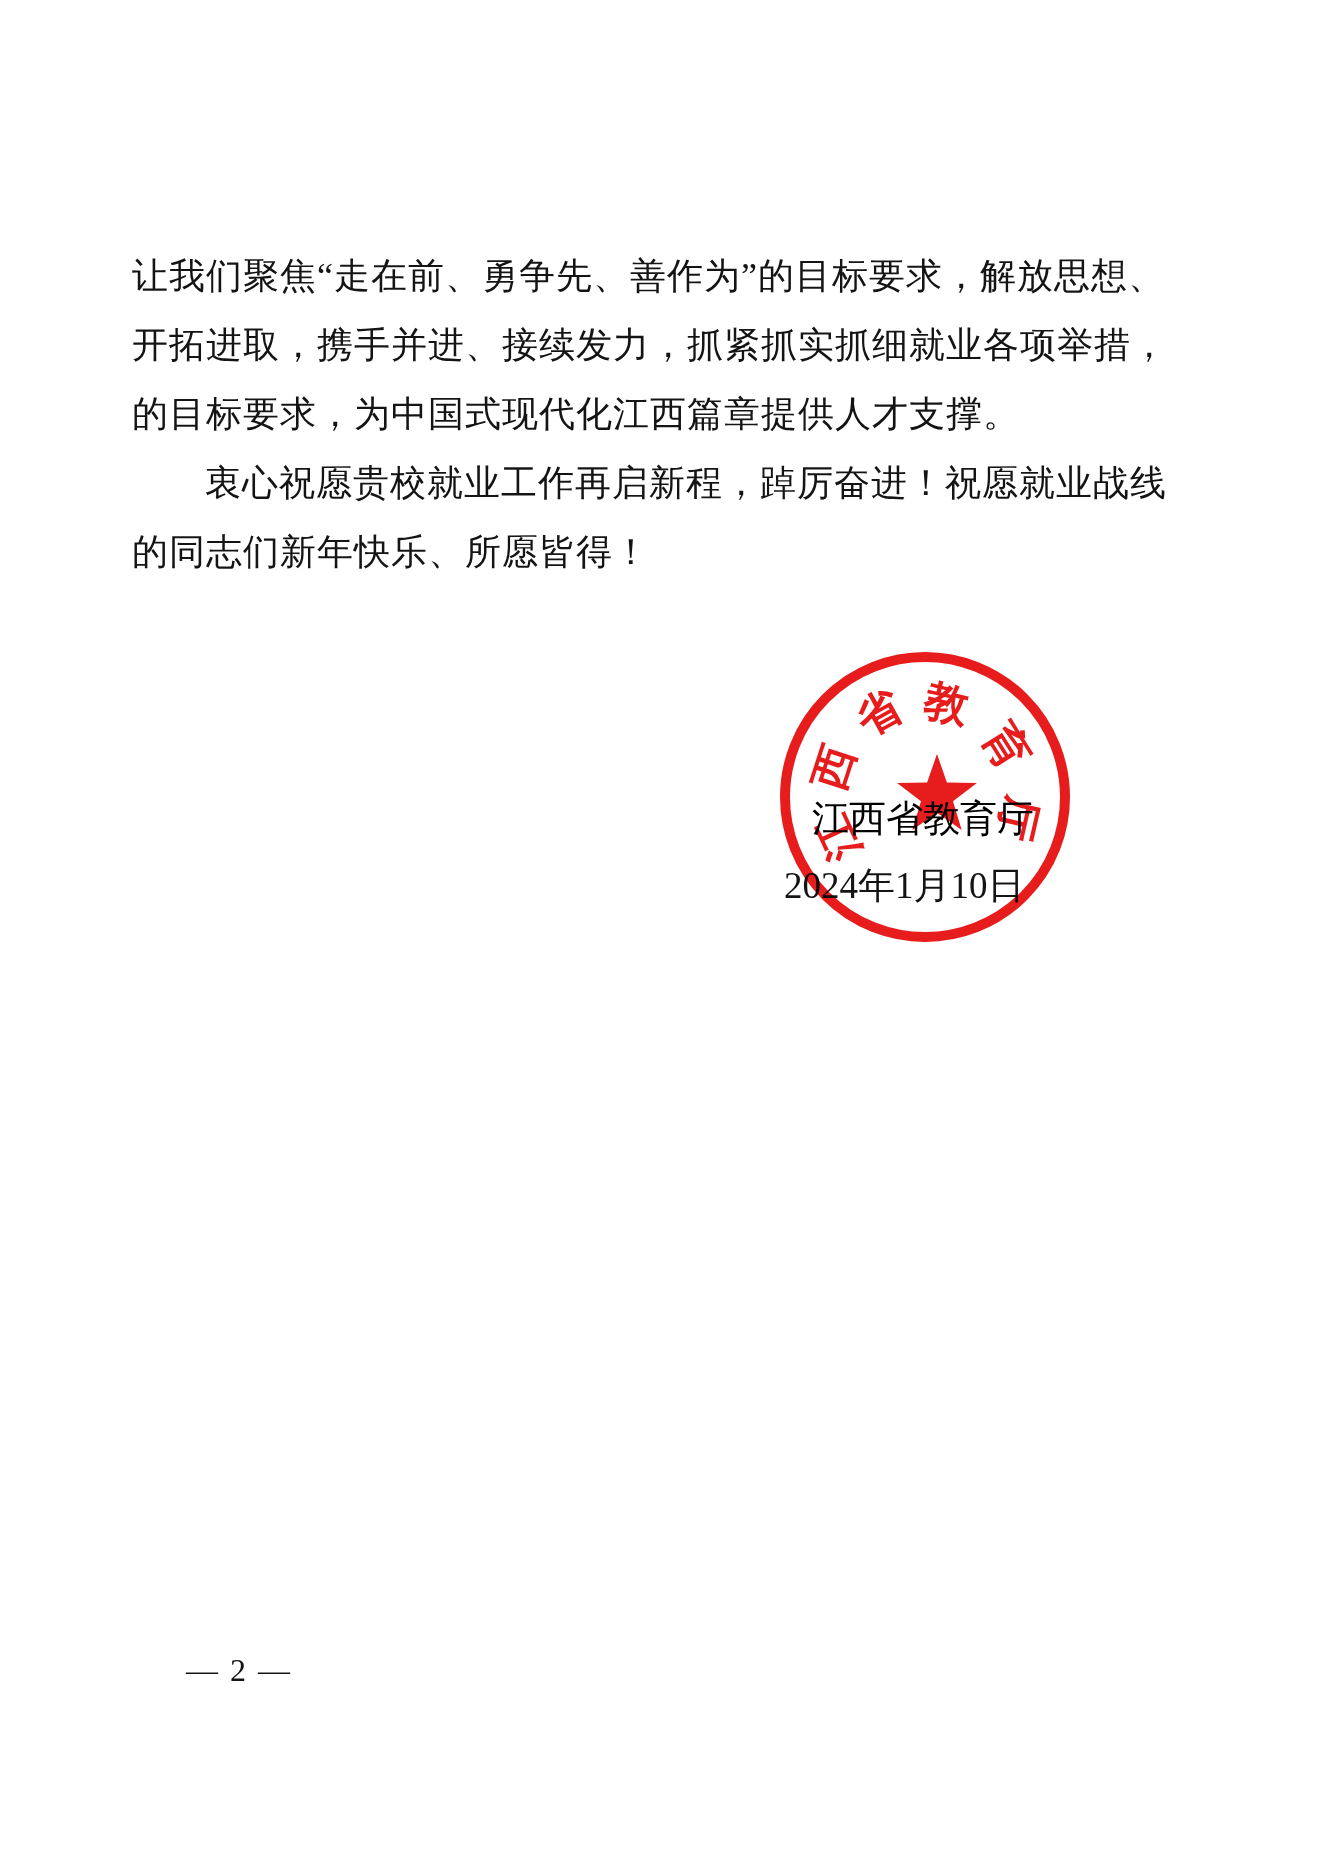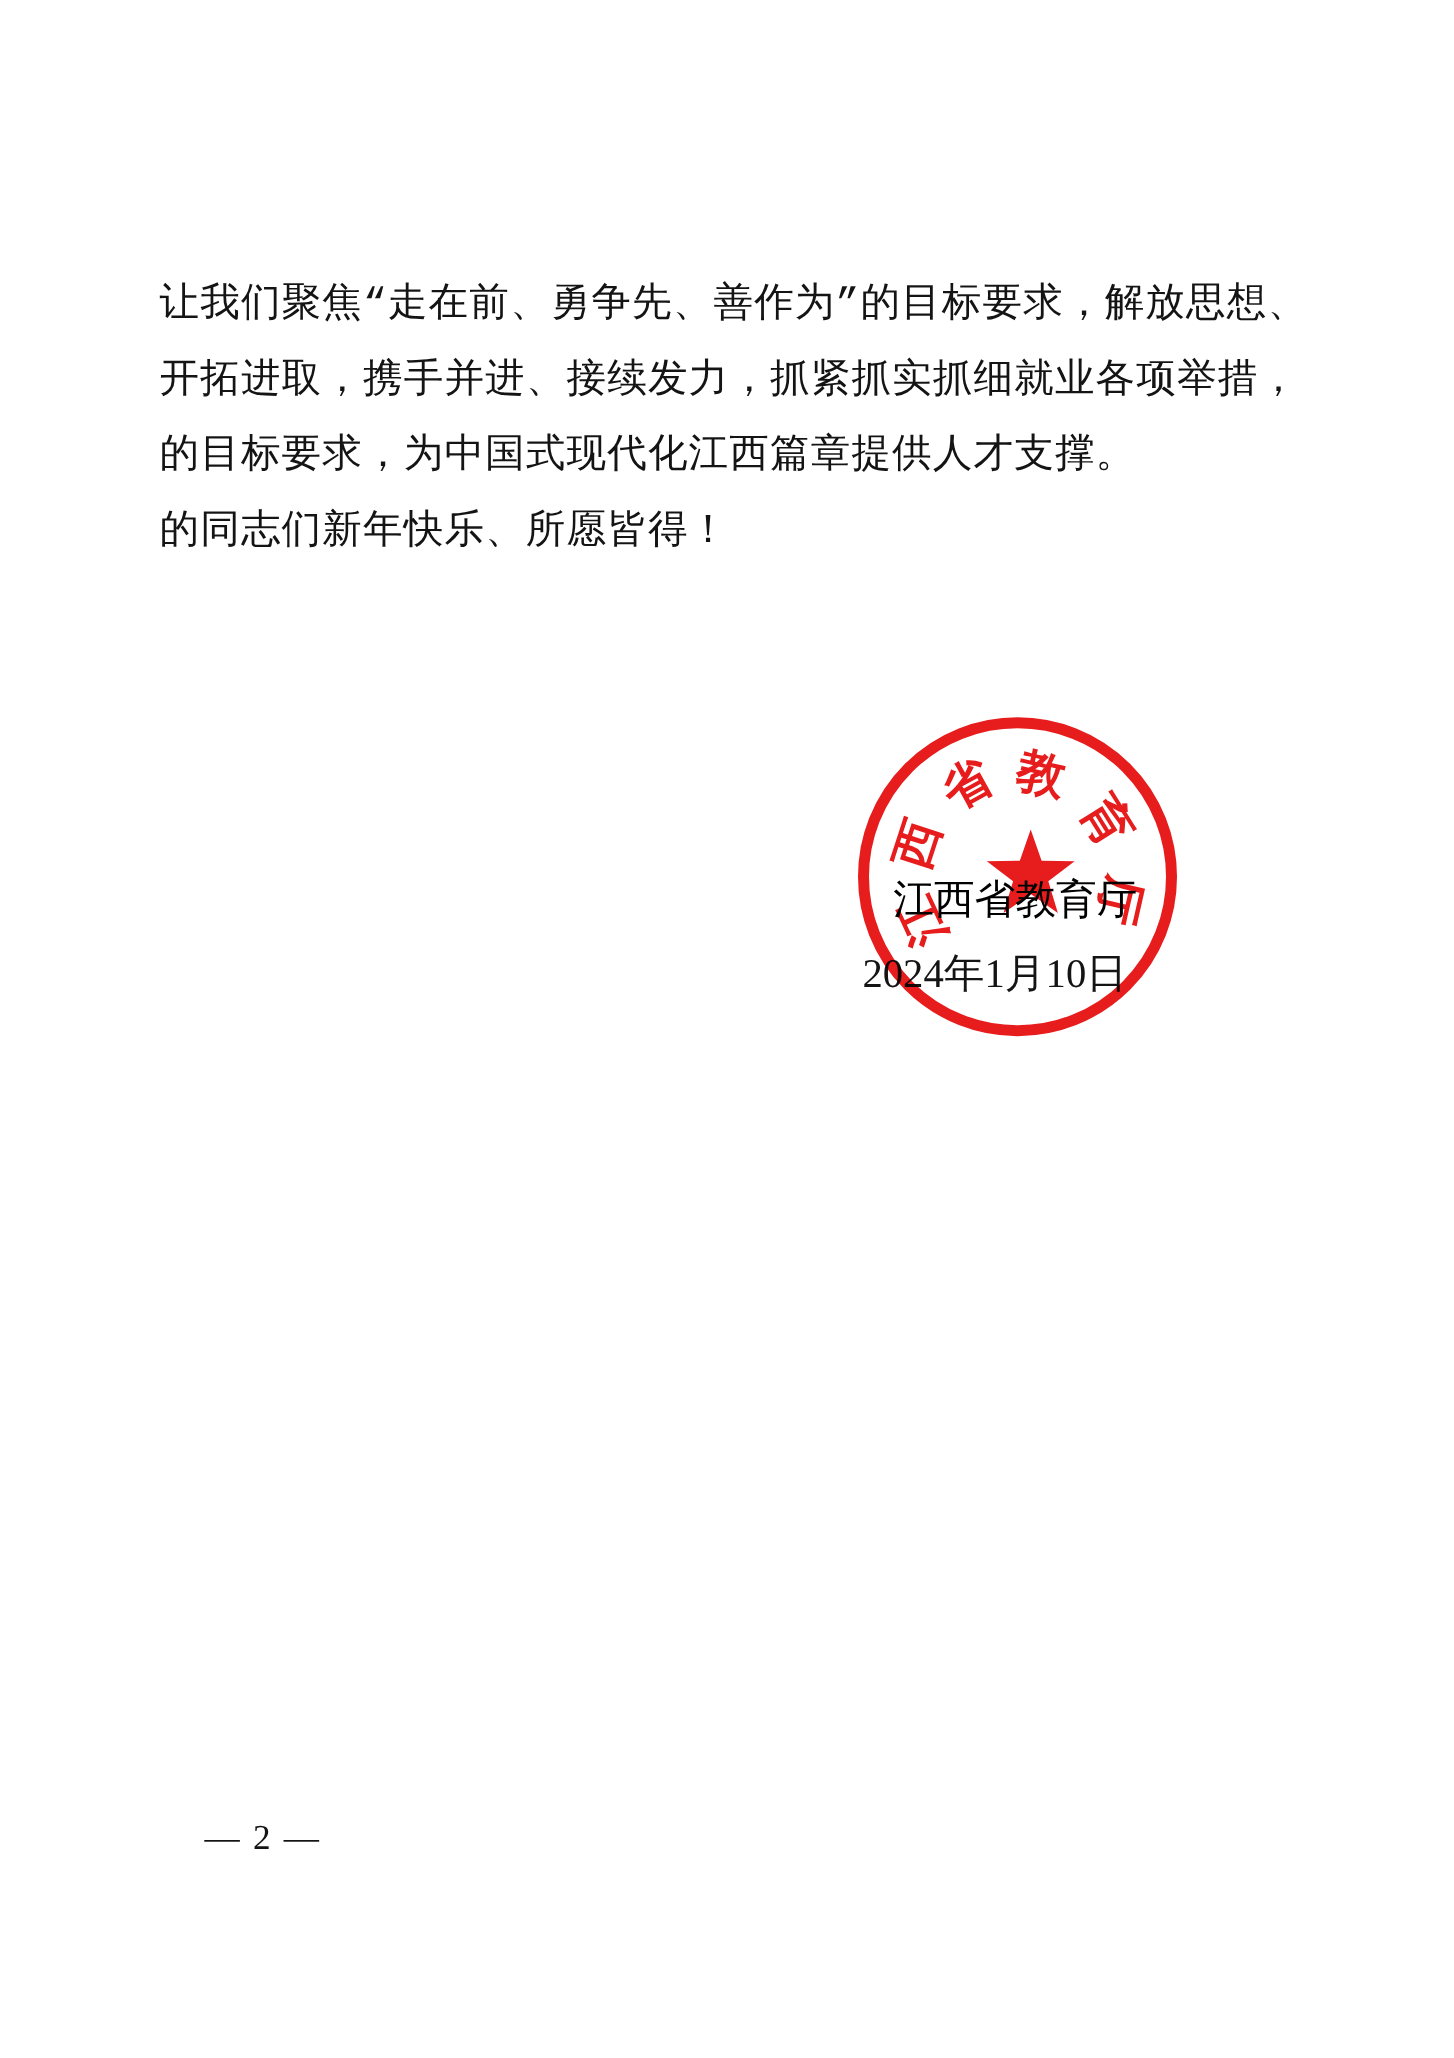--- a/index.html
+++ b/index.html
@@ -8,21 +8,21 @@
     width:1322px;height:1871px;
     margin:0 auto;
     background:#ffffff;
     overflow:hidden;
     font-family:"Liberation Serif","DejaVu Serif",serif;
     color:#111;
   }
   
   .body-text{
     position:absolute;
-    left:145px;top:242px;width:1040px;font-family:Liberation Mono, monospace;
+    left:132px;top:242px;width:1040px;
   }
   .body-line{
     height:69px;line-height:69px;
     font-size:36px;letter-spacing:1px;
     white-space:nowrap;
     color:#141414;
   }
   .body-line.indent{padding-left:73px;}
   
   .sig-org{
@@ -71,20 +71,21 @@
 </style>
 </head>
 <body>
 
 <div class="page">
 
   <div class="body-text">
     <div class="body-line">让我们聚焦“走在前、勇争先、善作为”的目标要求，解放思想、</div>
     <div class="body-line">开拓进取，携手并进、接续发力，抓紧抓实抓细就业各项举措，</div>
     <div class="body-line">的目标要求，为中国式现代化江西篇章提供人才支撑。</div>
+    <div class="body-line indent">衷心祝愿贵校就业工作再启新程，踔厉奋进！祝愿就业战线</div>
     <div class="body-line">的同志们新年快乐、所愿皆得！</div>
   </div>
 
   <div class="sig-org">江西省教育厅</div>
   <div class="sig-date">2024年1月10日</div>
 
   <div class="seal">
     <div class="seal-inner">
       <span class="arc-char">江</span>
       <span class="arc-char">西</span>

